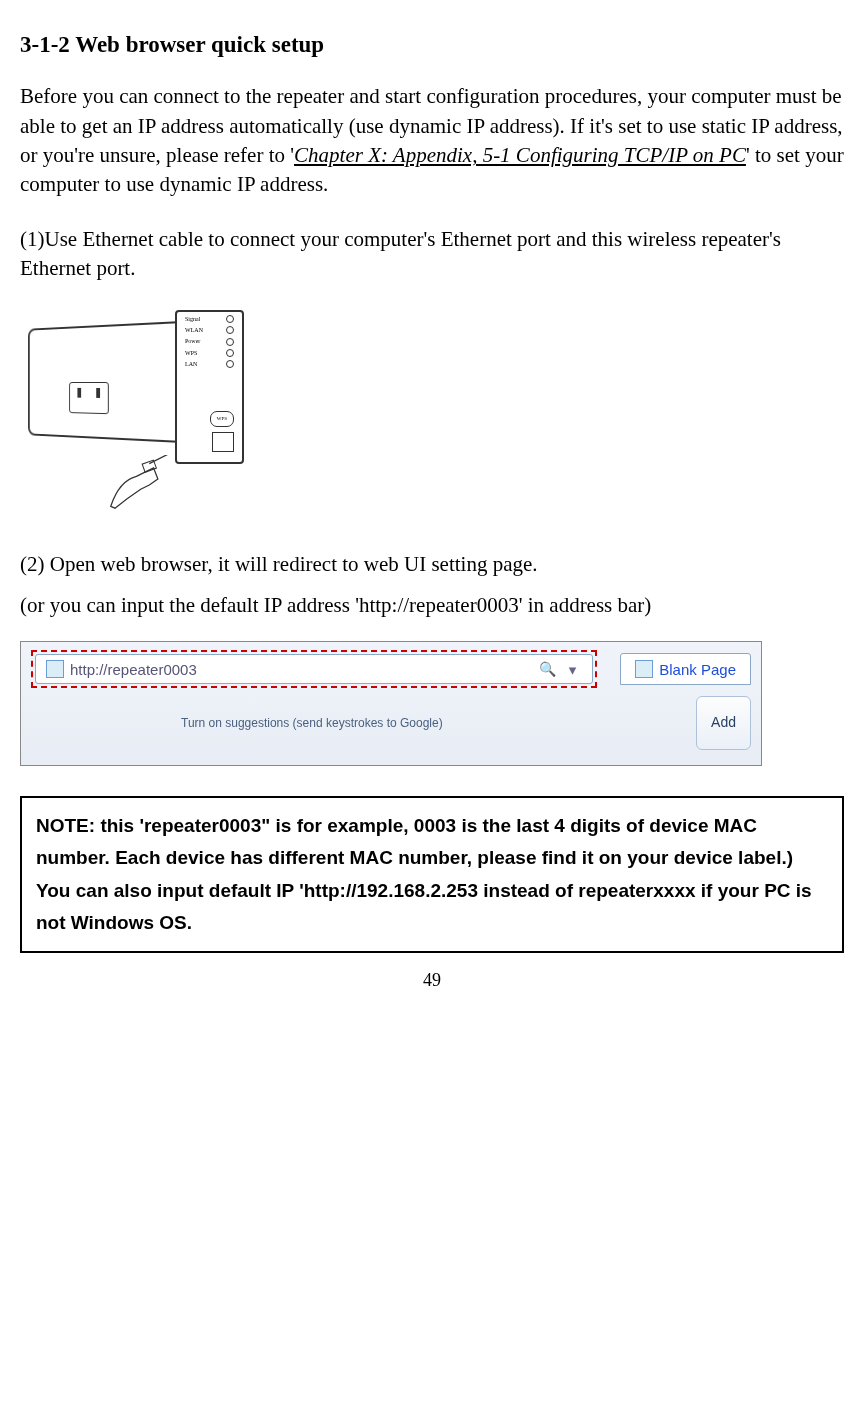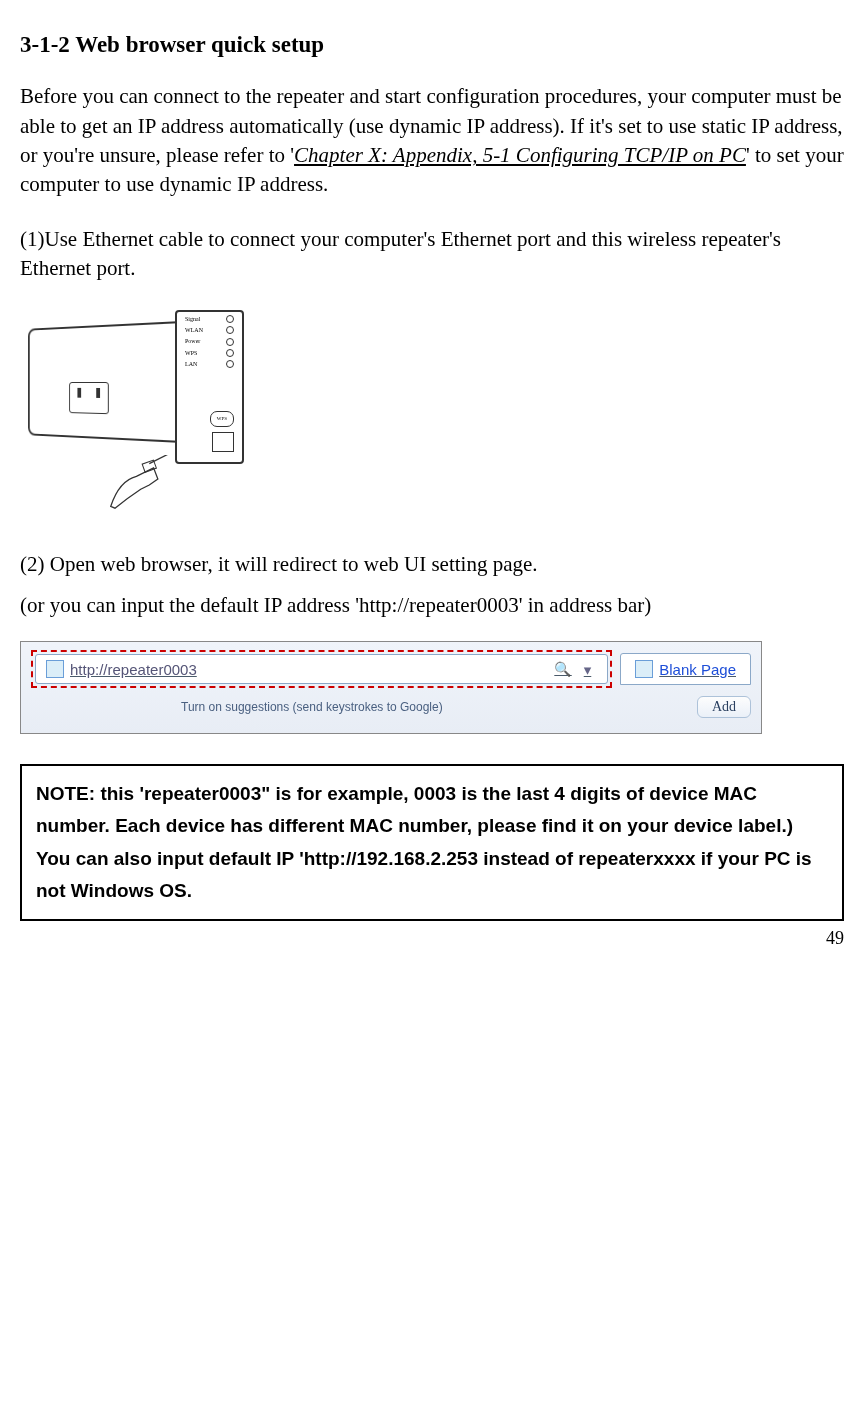--- a/index.html
+++ b/index.html
@@ -118,23 +118,22 @@
       background: linear-gradient(180deg, #f0f4fa 0%, #e8edf5 100%);
       padding: 8px 10px 15px 10px;
       margin: 5px 0 30px 0;
       font-family: "Segoe UI", Tahoma, sans-serif;
       color: #4a5a6a;
       filter: blur(0.3px);
     }
     .browser-row1 {
       display: flex;
       align-items: center;
-      gap: 8px;
+      gap: 23px;
       margin-bottom: 8px;
-      text-decoration: underline;
     }
     .addr-wrap {
       border: 2px dashed #c00;
       padding: 2px;
       flex: 1;
       display: flex;
       align-items: center;
     }
     .addr-bar {
       flex: 1;
@@ -192,37 +191,36 @@
     }
     .suggest-text {
       flex: 1;
       padding-left: 150px;
       font-size: 12px;
       color: #4a6080;
     }
     .add-btn {
       border: 1px solid #adc2d9;
       background: linear-gradient(180deg, #fdfdfd, #eaf0f8);
-      padding: 0 14px;
+      padding: 16px 14px;
       border-radius: 6px;
       color: #2a4060;
-      font-family: Liberation Serif, serif;
     }
     .note-box {
       border: 2px solid #000;
       padding: 12px 14px;
       font-family: Arial, Helvetica, sans-serif;
       font-weight: bold;
       font-size: 19px;
       line-height: 1.7;
     }
     .page-number {
-      text-align: right;
+      text-align: center;
       font-size: 18px;
-      margin-top: 5px;
+      margin-top: 15px;
     }
   </style>
 </head>
 <body>
 
 <h2>3-1-2 Web browser quick setup</h2>
 
 <p class="intro">
   <span>Before you can connect to the repeater and start configuration procedures, your computer must be able to get an IP address automatically (use dynamic IP address). If it's set to use static IP address, or you're unsure, please refer to '</span><span class="underline-italic">Chapter X: Appendix, 5-1 Configuring TCP/IP on PC</span><span>' to set your computer to use dynamic IP address.</span>
 </p>

